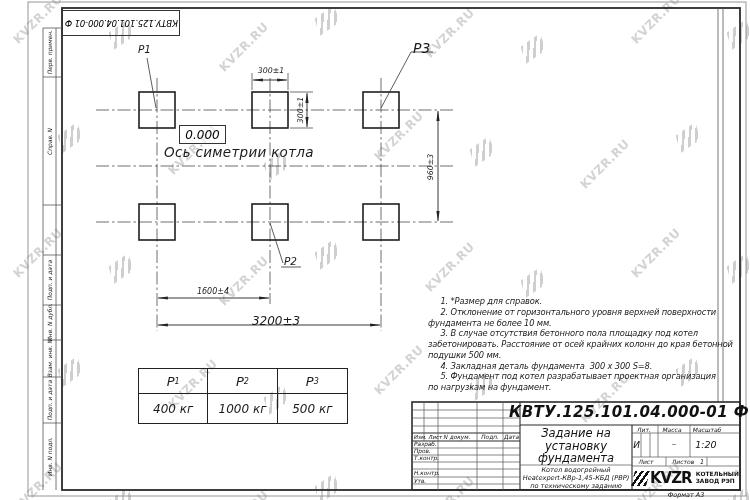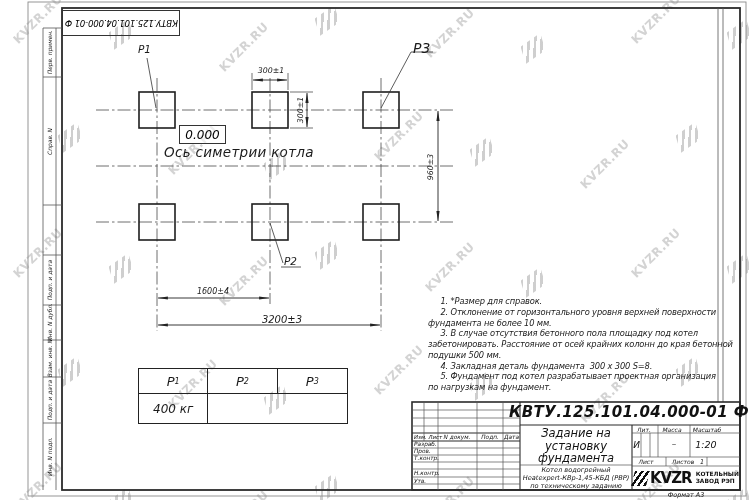--- a/index.html
+++ b/index.html
@@ -219,36 +219,38 @@
 
     <div id="elev">
       <span>0.000</span>
     </div>
     <span class="t" style="left:164px;top:146px;font-size:13.5px;letter-spacing:.3px;">Ось симетрии котла</span>
 
     <span class="t cx" style="left:271px;top:67px;font-size:7.8px;">300±1</span>
     <span class="t r90" style="left:301px;top:110px;font-size:7.8px;">300±1</span>
     <span class="t r90" style="left:431px;top:167px;font-size:7.8px;">960±3</span>
     <span class="t cx" style="left:213px;top:288px;font-size:8px;">1600±4</span>
-    <span class="t cx" style="left:282px;top:314.5px;font-size:10px;">3200±3</span>
+    <span class="t cx" style="left:276px;top:314.5px;font-size:12px;">3200±3</span>
 
     <div id="loads">
       <div class="cell hdr">
         <span>P</span>
           <sub>1</sub>
       </div>
       <div class="cell hdr">
         <span>P</span>
           <sub>2</sub>
       </div>
       <div class="cell hdr">
         <span>P</span>
           <sub>3</sub>
       </div>
       <div class="cell val">400 кг</div>
+      <div class="cell val">1000 кг</div>
+      <div class="cell val">500 кг</div>
     </div>
 
     <div id="notes"><div>     1. *Размер для справок.</div><div>     2. Отклонение от горизонтального уровня верхней поверхности</div><div>фундамента не более 10 мм.</div><div>     3. В случае отсутствия бетонного пола площадку под котел</div><div>забетонировать. Расстояние от осей крайних колонн до края бетонной</div><div>подушки 500 мм.</div><div>     4. Закладная деталь фундамента  300 x 300 S=8.</div><div>     5. Фундамент под котел разрабатывает проектная организация</div><div>по нагрузкам на фундамент.</div></div>
 
     <div class="strip-cell" style="top:28px;height:49px;">
         <span class="vtext">Перв. примен.</span>
       </div>
     <div class="strip-cell" style="top:77px;height:128px;">
         <span class="vtext">Справ. N</span>
       </div>

